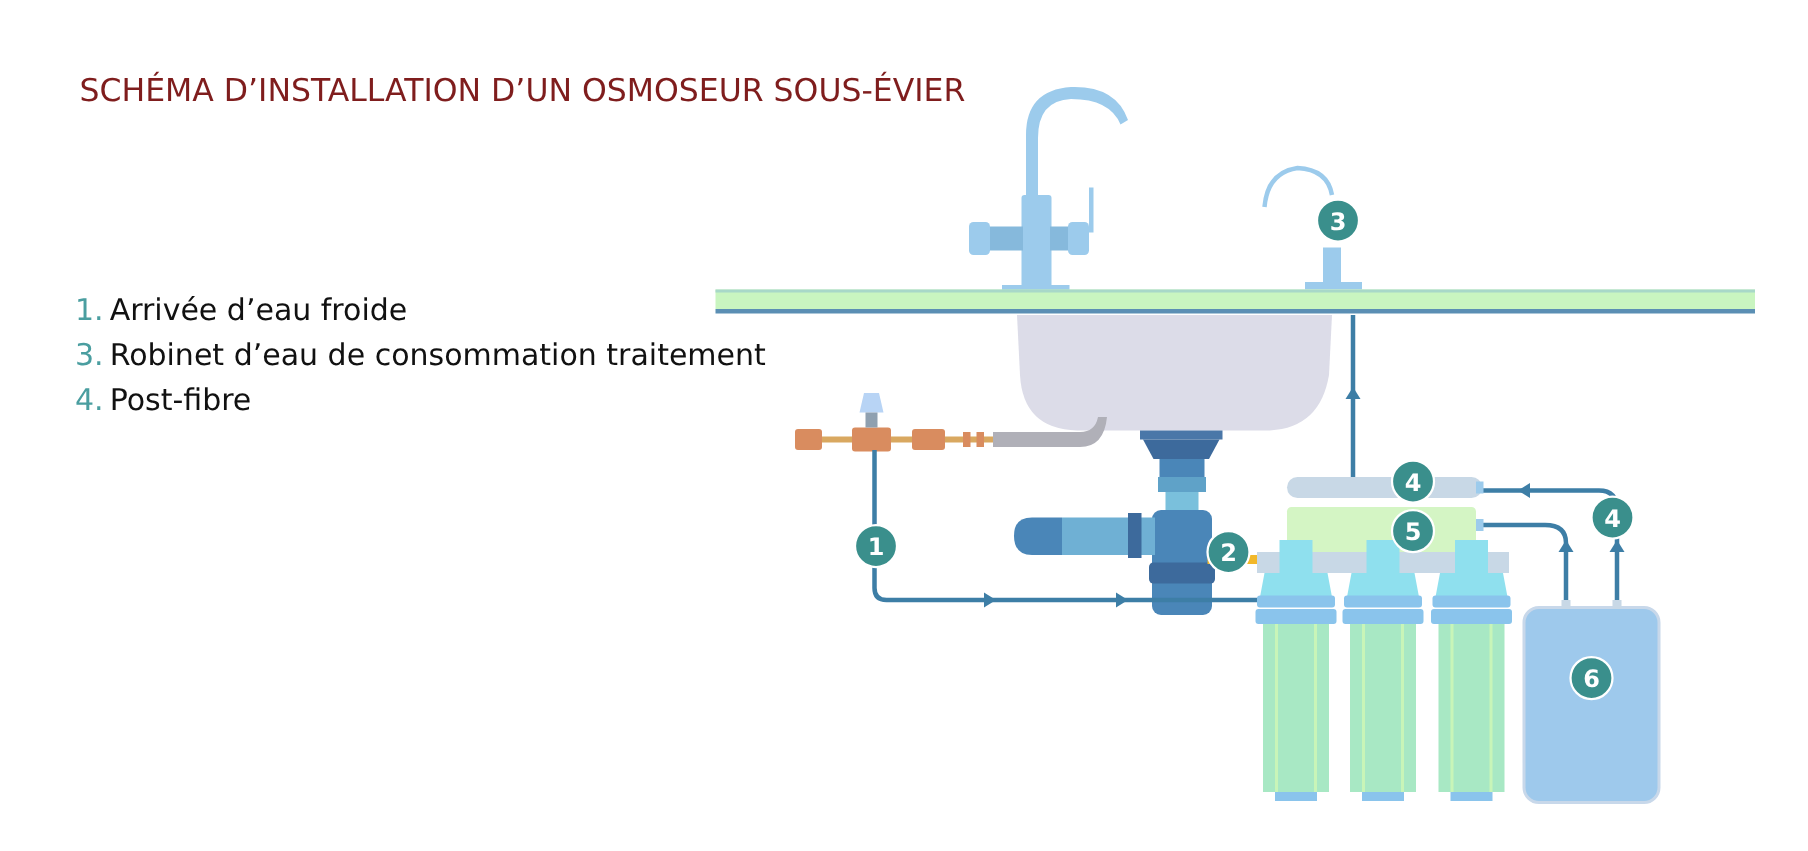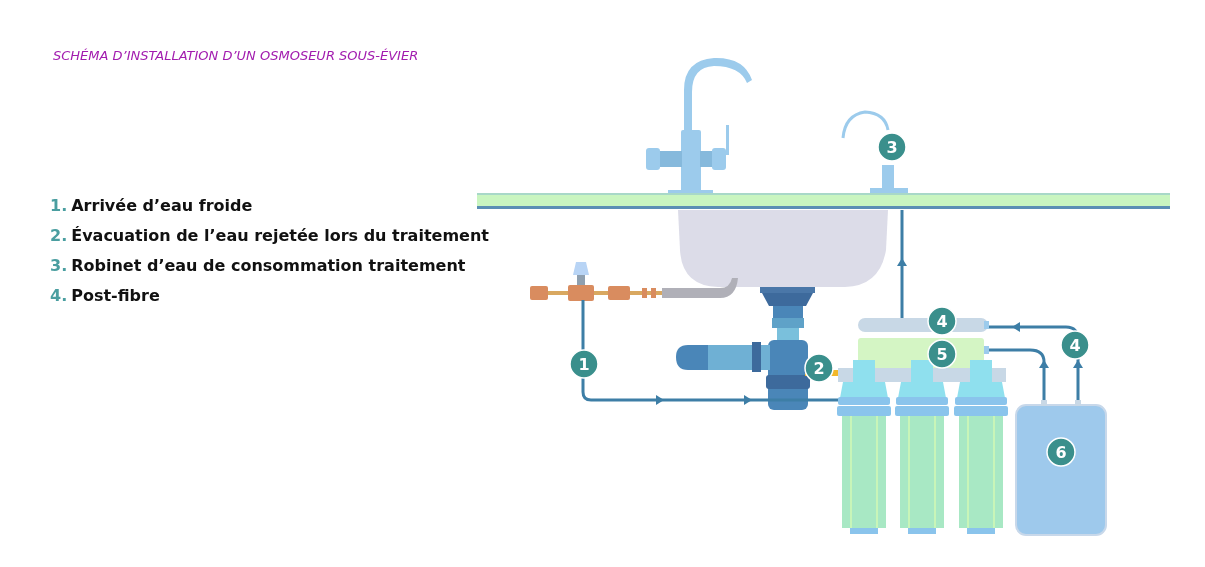--- a/index.html
+++ b/index.html
@@ -1,31 +1,30 @@
 <!DOCTYPE html>
 <html><head>
 <meta charset="utf-8">
 <style>
   html,body{margin:0;padding:0;background:#ffffff;}
   body{width:1205px;height:567px;position:relative;overflow:hidden;font-family:"DejaVu Sans","Liberation Sans",sans-serif;}
-  .title{position:absolute;left:53px;top:48px;font-size:13px;color:#a21caf;letter-spacing:0px;white-space:nowrap;font-style:italic;}
+  .title{position:absolute;left:53px;top:48px;font-size:21px;color:#7f1d1d;letter-spacing:0px;white-space:nowrap;}
   .legend{position:absolute;left:50px;top:191px;margin:0;padding:0;list-style:none;}
-  .legend li{font-size:16px;line-height:30px;color:#111;white-space:nowrap;font-weight:bold;}
+  .legend li{font-size:20px;line-height:30px;color:#111;white-space:nowrap;}
   .legend .num{color:#4a9ea0;margin-right:4px;}
   svg.diagram{position:absolute;left:0;top:0;}
   .badge-text{font-family:"DejaVu Sans","Liberation Sans",sans-serif;font-weight:bold;font-size:16px;fill:#ffffff;}
 </style>
 </head>
 <body>
 
 <div class="title">SCHÉMA D’INSTALLATION D’UN OSMOSEUR SOUS-ÉVIER</div>
 
 <ul class="legend">
   <li><span class="num">1.</span><span>Arrivée d’eau froide</span></li>
-  <li><span class="num">2.</span><span>Évacuation de l’eau rejetée lors du traitement</span></li>
   <li><span class="num">3.</span><span>Robinet d’eau de consommation traitement</span></li>
   <li><span class="num">4.</span><span>Post-fibre</span></li>
 </ul>
 
 <svg class="diagram" width="1205" height="567" viewBox="0 0 1205 567">
 
   <g>
     <path d="M678,210 L888,210 L886,250 Q880,286 845,287 L718,287 Q682,286 680,250 Z" fill="#dcdce8"></path>
   </g>
 

